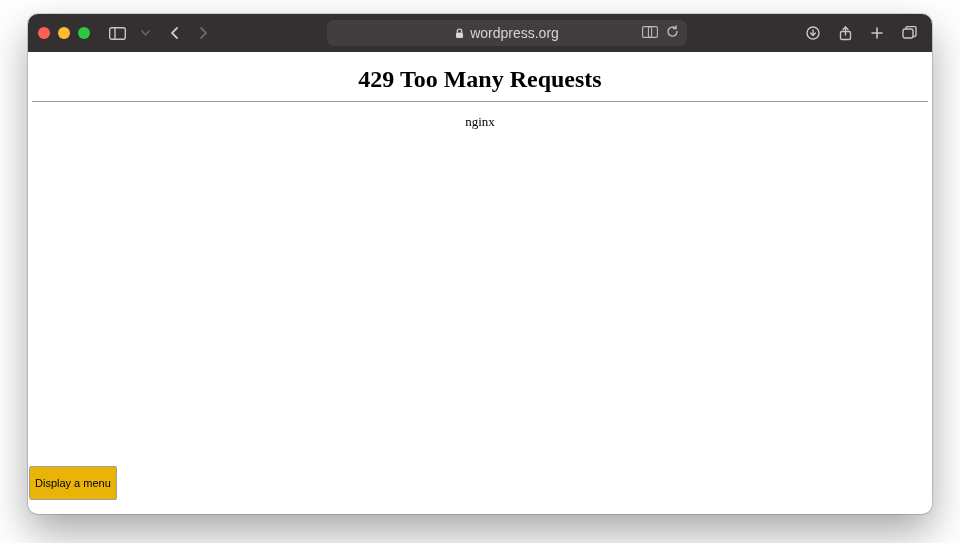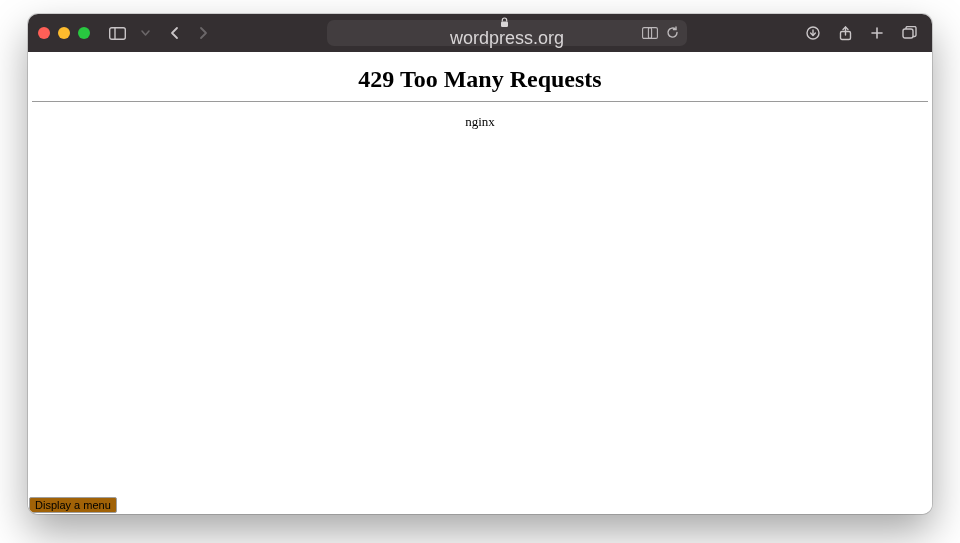--- a/index.html
+++ b/index.html
@@ -65,38 +65,38 @@
   .addr {
     width: 100%;
     height: 26px;
     background: #423d3f;
     border-radius: 7px;
     display: flex;
     align-items: center;
     justify-content: center;
     position: relative;
     color: #d8d5d6;
-    font-size: 18px;
-    flex-direction: column;
+    font-size: 14px;
   }
   .addr .lock { margin-right: 6px; display: flex; align-items: center; }
   .addr .right-icons {
     position: absolute;
     right: 8px;
     display: flex;
     align-items: center;
     gap: 8px;
     color: #bdb9bb;
   }
   .right-group { display: flex; gap: 6px; margin-left: 6px; }
   .content {
     flex: 1;
     background: #ffffff;
     position: relative;
     overflow: hidden;
+    border-radius: 24px;
   }
   .page {
     padding-top: 6px;
     font-family: "Times New Roman", Times, serif;
     color: #000;
     text-align: center;
   }
   .page h1 {
     font-size: 24px;
     font-weight: bold;
@@ -107,26 +107,26 @@
     border-top: 1px solid #9a9a9a;
     margin: 6px 4px 6px;
   }
   .page .server {
     font-size: 13px;
     margin-top: 12px;
   }
   .tooltip {
     position: absolute;
     left: 1px;
-    bottom: 1px;
-    background: #a16207;
+    bottom: 14px;
+    background: #eab308;
     border: 1px solid #9f9f9f;
     border-radius: 2px;
     font-size: 11px;
-    padding: 1px 5px;
+    padding: 10px 5px;
     color: #000;
     font-family: -apple-system, BlinkMacSystemFont, "Segoe UI", Helvetica, Arial, sans-serif;
   }
 </style>
 </head>
 <body>
 
 <div class="window">
 
   <div class="toolbar">

